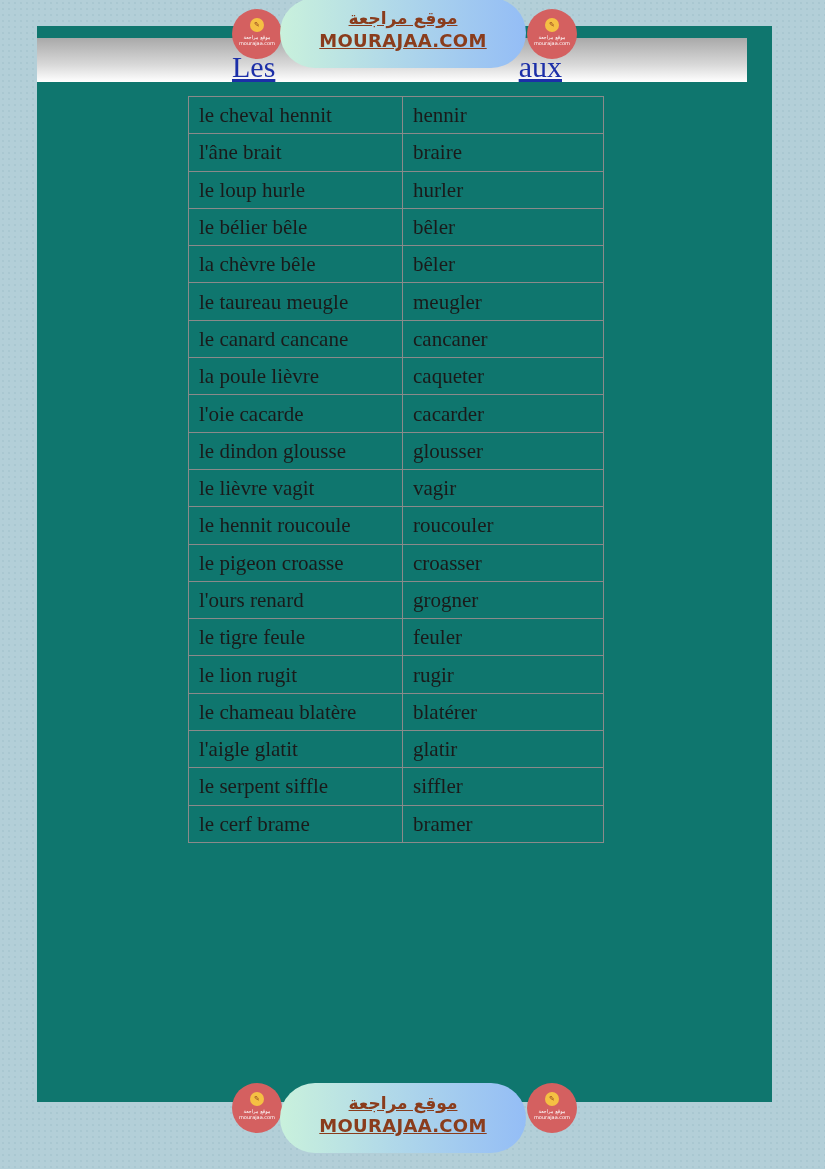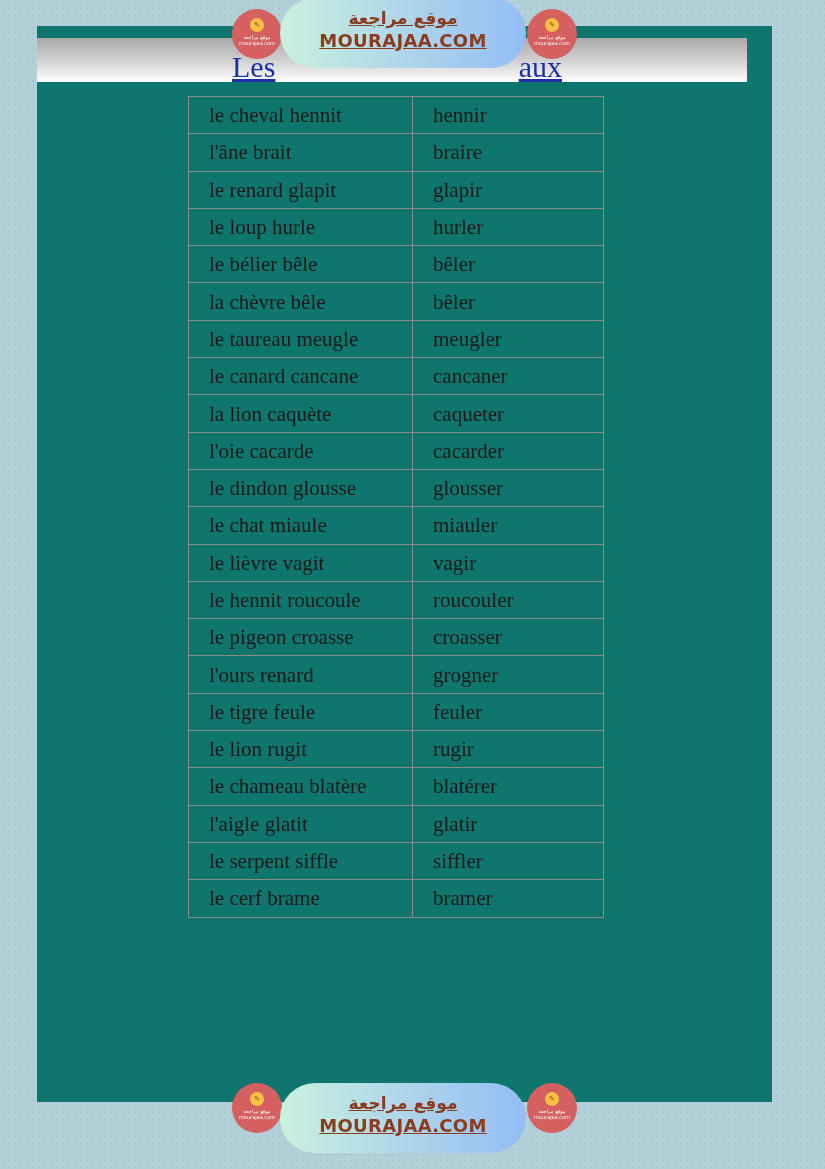--- a/index.html
+++ b/index.html
@@ -23,21 +23,21 @@
     position: absolute; left: 195px; top: 14px; width: 330px;
     font-family: "Liberation Serif", serif; font-size: 30px; color: #1c2fa8;
     text-decoration: underline; line-height: 30px; white-space: nowrap;
     display: flex; justify-content: space-between;
   }
   table.sounds {
     position: absolute; left: 151px; top: 70px;
     border-collapse: collapse; width: 416px;
   }
   table.sounds td {
-    border: 1.5px solid #8a8a8a; height: 36.3px; padding: 0 0 0 20px;
+    border: 1.5px solid #8a8a8a; height: 36.3px; padding: 0 0 0 10px;
     font-size: 21px; color: #1a1a1a; line-height: 20px; vertical-align: middle;
   }
   table.sounds td.c1 { width: 203px; }
   .banner {
     position: absolute; left: 280px; width: 246px; height: 70px;
     border-radius: 35px;
     background: linear-gradient(90deg, #c9f1dc, #aed6ea 50%, #94bdf6);
     text-align: center; font-family: "DejaVu Sans", sans-serif; font-weight: bold;
     color: #8a3c1c;
   }
@@ -74,58 +74,50 @@
     <tbody id="rows">
         <tr>
           <td class="c1">le cheval hennit</td>
           <td>hennir</td>
         </tr>
         <tr>
           <td class="c1">l'âne brait</td>
           <td>braire</td>
         </tr>
         <tr>
-          <td class="c1">le renard glapit</td>
-          <td>glapir</td>
-        </tr>
-        <tr>
           <td class="c1">le loup hurle</td>
           <td>hurler</td>
         </tr>
         <tr>
           <td class="c1">le bélier bêle</td>
           <td>bêler</td>
         </tr>
         <tr>
           <td class="c1">la chèvre bêle</td>
           <td>bêler</td>
         </tr>
         <tr>
           <td class="c1">le taureau meugle</td>
           <td>meugler</td>
         </tr>
         <tr>
           <td class="c1">le canard cancane</td>
           <td>cancaner</td>
         </tr>
         <tr>
-          <td class="c1">la lion caquète</td>
+          <td class="c1">la poule lièvre</td>
           <td>caqueter</td>
         </tr>
         <tr>
           <td class="c1">l'oie cacarde</td>
           <td>cacarder</td>
         </tr>
         <tr>
           <td class="c1">le dindon glousse</td>
           <td>glousser</td>
-        </tr>
-        <tr>
-          <td class="c1">le chat miaule</td>
-          <td>miauler</td>
         </tr>
         <tr>
           <td class="c1">le lièvre vagit</td>
           <td>vagir</td>
         </tr>
         <tr>
           <td class="c1">le hennit roucoule</td>
           <td>roucouler</td>
         </tr>
         <tr>

